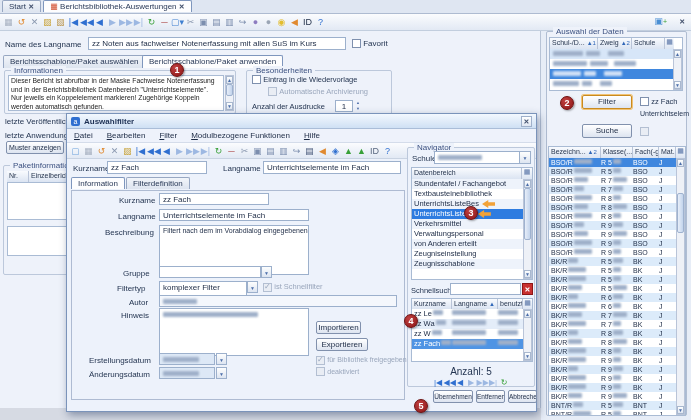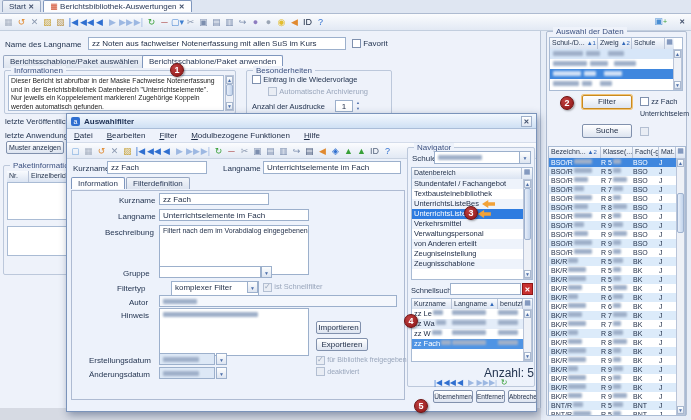--- a/index.html
+++ b/index.html
@@ -406,21 +406,21 @@
   <span class="abs lbl" style="left:51px;top:98px">Langname</span>
   <div class="abs inp" style="left:92px;top:95px;width:150px;height:12px">Unterrichtselemente im Fach</div>
   <span class="abs lbl" style="left:38px;top:114px">Beschreibung</span>
   <div class="abs inp" style="left:92px;top:111px;width:150px;height:50px;font-size:7px">Filtert nach dem im Vorabdialog eingegebenen Fachkürzel.</div>
 
   <span class="abs lbl" style="left:56px;top:155px">Gruppe</span>
   <div class="abs inp" style="left:92px;top:152px;width:102px;height:12px"></div>
   <div class="abs" style="left:194px;top:152px;width:11px;height:12px;background:linear-gradient(#fdfefe,#dde5f1);border:1px solid #9cb0cc;color:#4d6faa;font-size:5px;text-align:center;line-height:12px">▼</div>
 
   <span class="abs lbl" style="left:50px;top:170px">Filtertyp</span>
-  <div class="abs inp" style="left:104px;top:167px;width:88px;height:17px">komplexer Filter</div>
+  <div class="abs inp" style="left:92px;top:167px;width:88px;height:17px">komplexer Filter</div>
   <div class="abs" style="left:180px;top:167px;width:11px;height:12px;background:linear-gradient(#fdfefe,#dde5f1);border:1px solid #9cb0cc;color:#4d6faa;font-size:5px;text-align:center;line-height:12px">▼</div>
   <span class="abs" style="left:196px;top:168px"><span class="cb dis chk"></span> <span class="lbl" style="color:#9aa7bc;font-size:7.5px">ist Schnellfilter</span></span>
 
   <span class="abs lbl" style="left:62px;top:184px">Autor</span>
   <div class="abs inp" style="left:92px;top:181px;width:238px;height:12px;background:#f4f7fc"><span class="rd" style="width:34px;margin-top:2px"></span></div>
   <span class="abs lbl" style="left:54px;top:197px">Hinweis</span>
   <div class="abs inp" style="left:92px;top:194px;width:150px;height:48px"><span class="rd" style="width:95px;margin-top:2px"></span></div>
 
   <div class="btn abs" style="left:249px;top:207px;width:45px;height:13px">Importieren</div>
   <div class="btn abs" style="left:249px;top:224px;width:52px;height:13px">Exportieren</div>
@@ -529,21 +529,21 @@
             <span style="width:46px"><span class="rd" style="width:34px"></span></span>
             <span style="width:24px"><span class="rd" style="width:20px"></span></span>
           </div>
         </div>
       <div class="scroll" style="right:0;top:10px;width:9px;height:52px">
         <div class="sarr">▲</div>
         <div class="sarr abs" style="bottom:0">▼</div>
       </div>
     </div>
 
-    <div class="abs lbl" style="left:0;top:218px;width:126px;text-align:right;font-size:12px">Anzahl: 5</div>
+    <div class="abs lbl" style="left:0;top:218px;width:126px;text-align:center;font-size:10px">Anzahl: 5</div>
     <div class="abs" style="left:0;top:228px;width:126px;text-align:center">
       
     <span class="ico" style="width: 11px; font-size: 8px; color: rgb(47, 111, 208);">|◀</span><span class="ico" style="width: 11px; font-size: 8px; color: rgb(47, 111, 208);">◀◀</span><span class="ico" style="width: 11px; font-size: 8px; color: rgb(47, 111, 208);">◀</span><span class="ico" style="width: 11px; font-size: 8px; color: rgb(157, 184, 226);">▶</span><span class="ico" style="width: 11px; font-size: 8px; color: rgb(157, 184, 226);">▶▶</span><span class="ico" style="width: 11px; font-size: 8px; color: rgb(157, 184, 226);">▶|</span><span class="ico" style="width: 11px; font-size: 8px; color: rgb(56, 160, 56);">↻</span></div>
   </div>
 
   <div class="btn abs" style="left:366px;top:276px;width:40px;height:13px;font-size:6.5px">Übernehmen</div>
   <div class="btn abs" style="left:409px;top:276px;width:29px;height:13px;font-size:6.5px">Entfernen</div>
   <div class="btn abs" style="left:441px;top:276px;width:29px;height:13px;font-size:6.5px">Abbrechen</div>
 </div>
 

